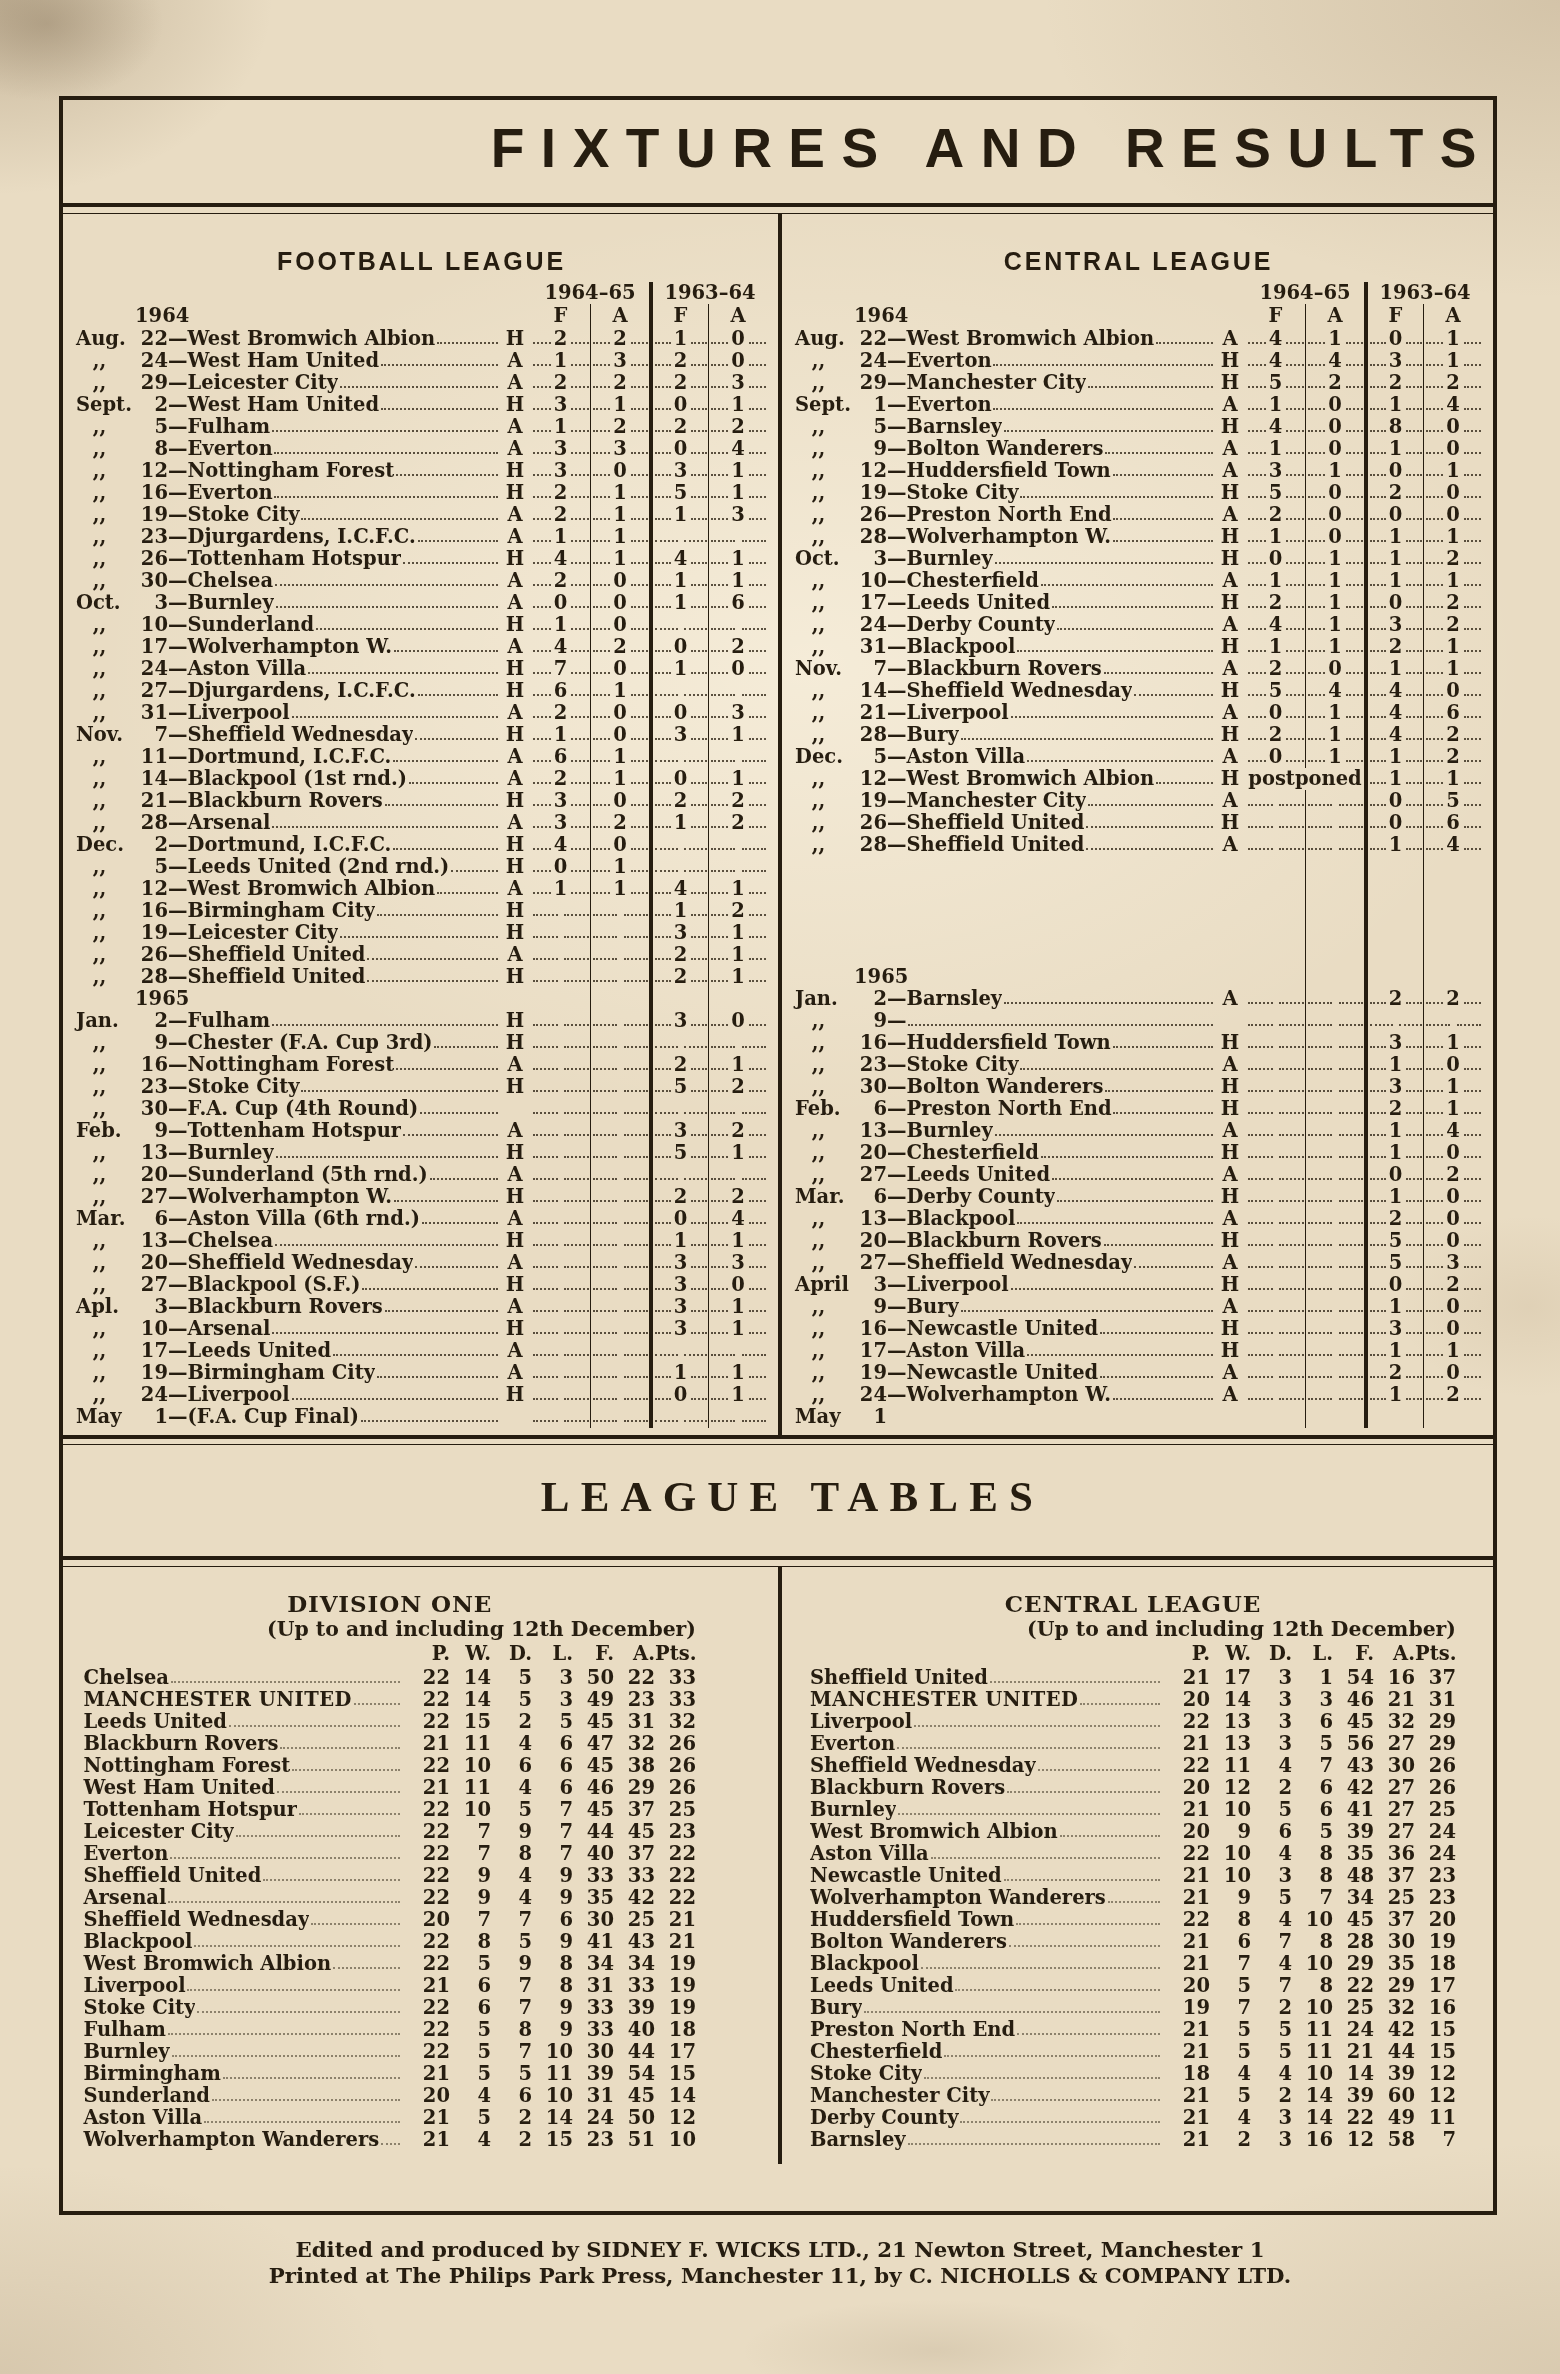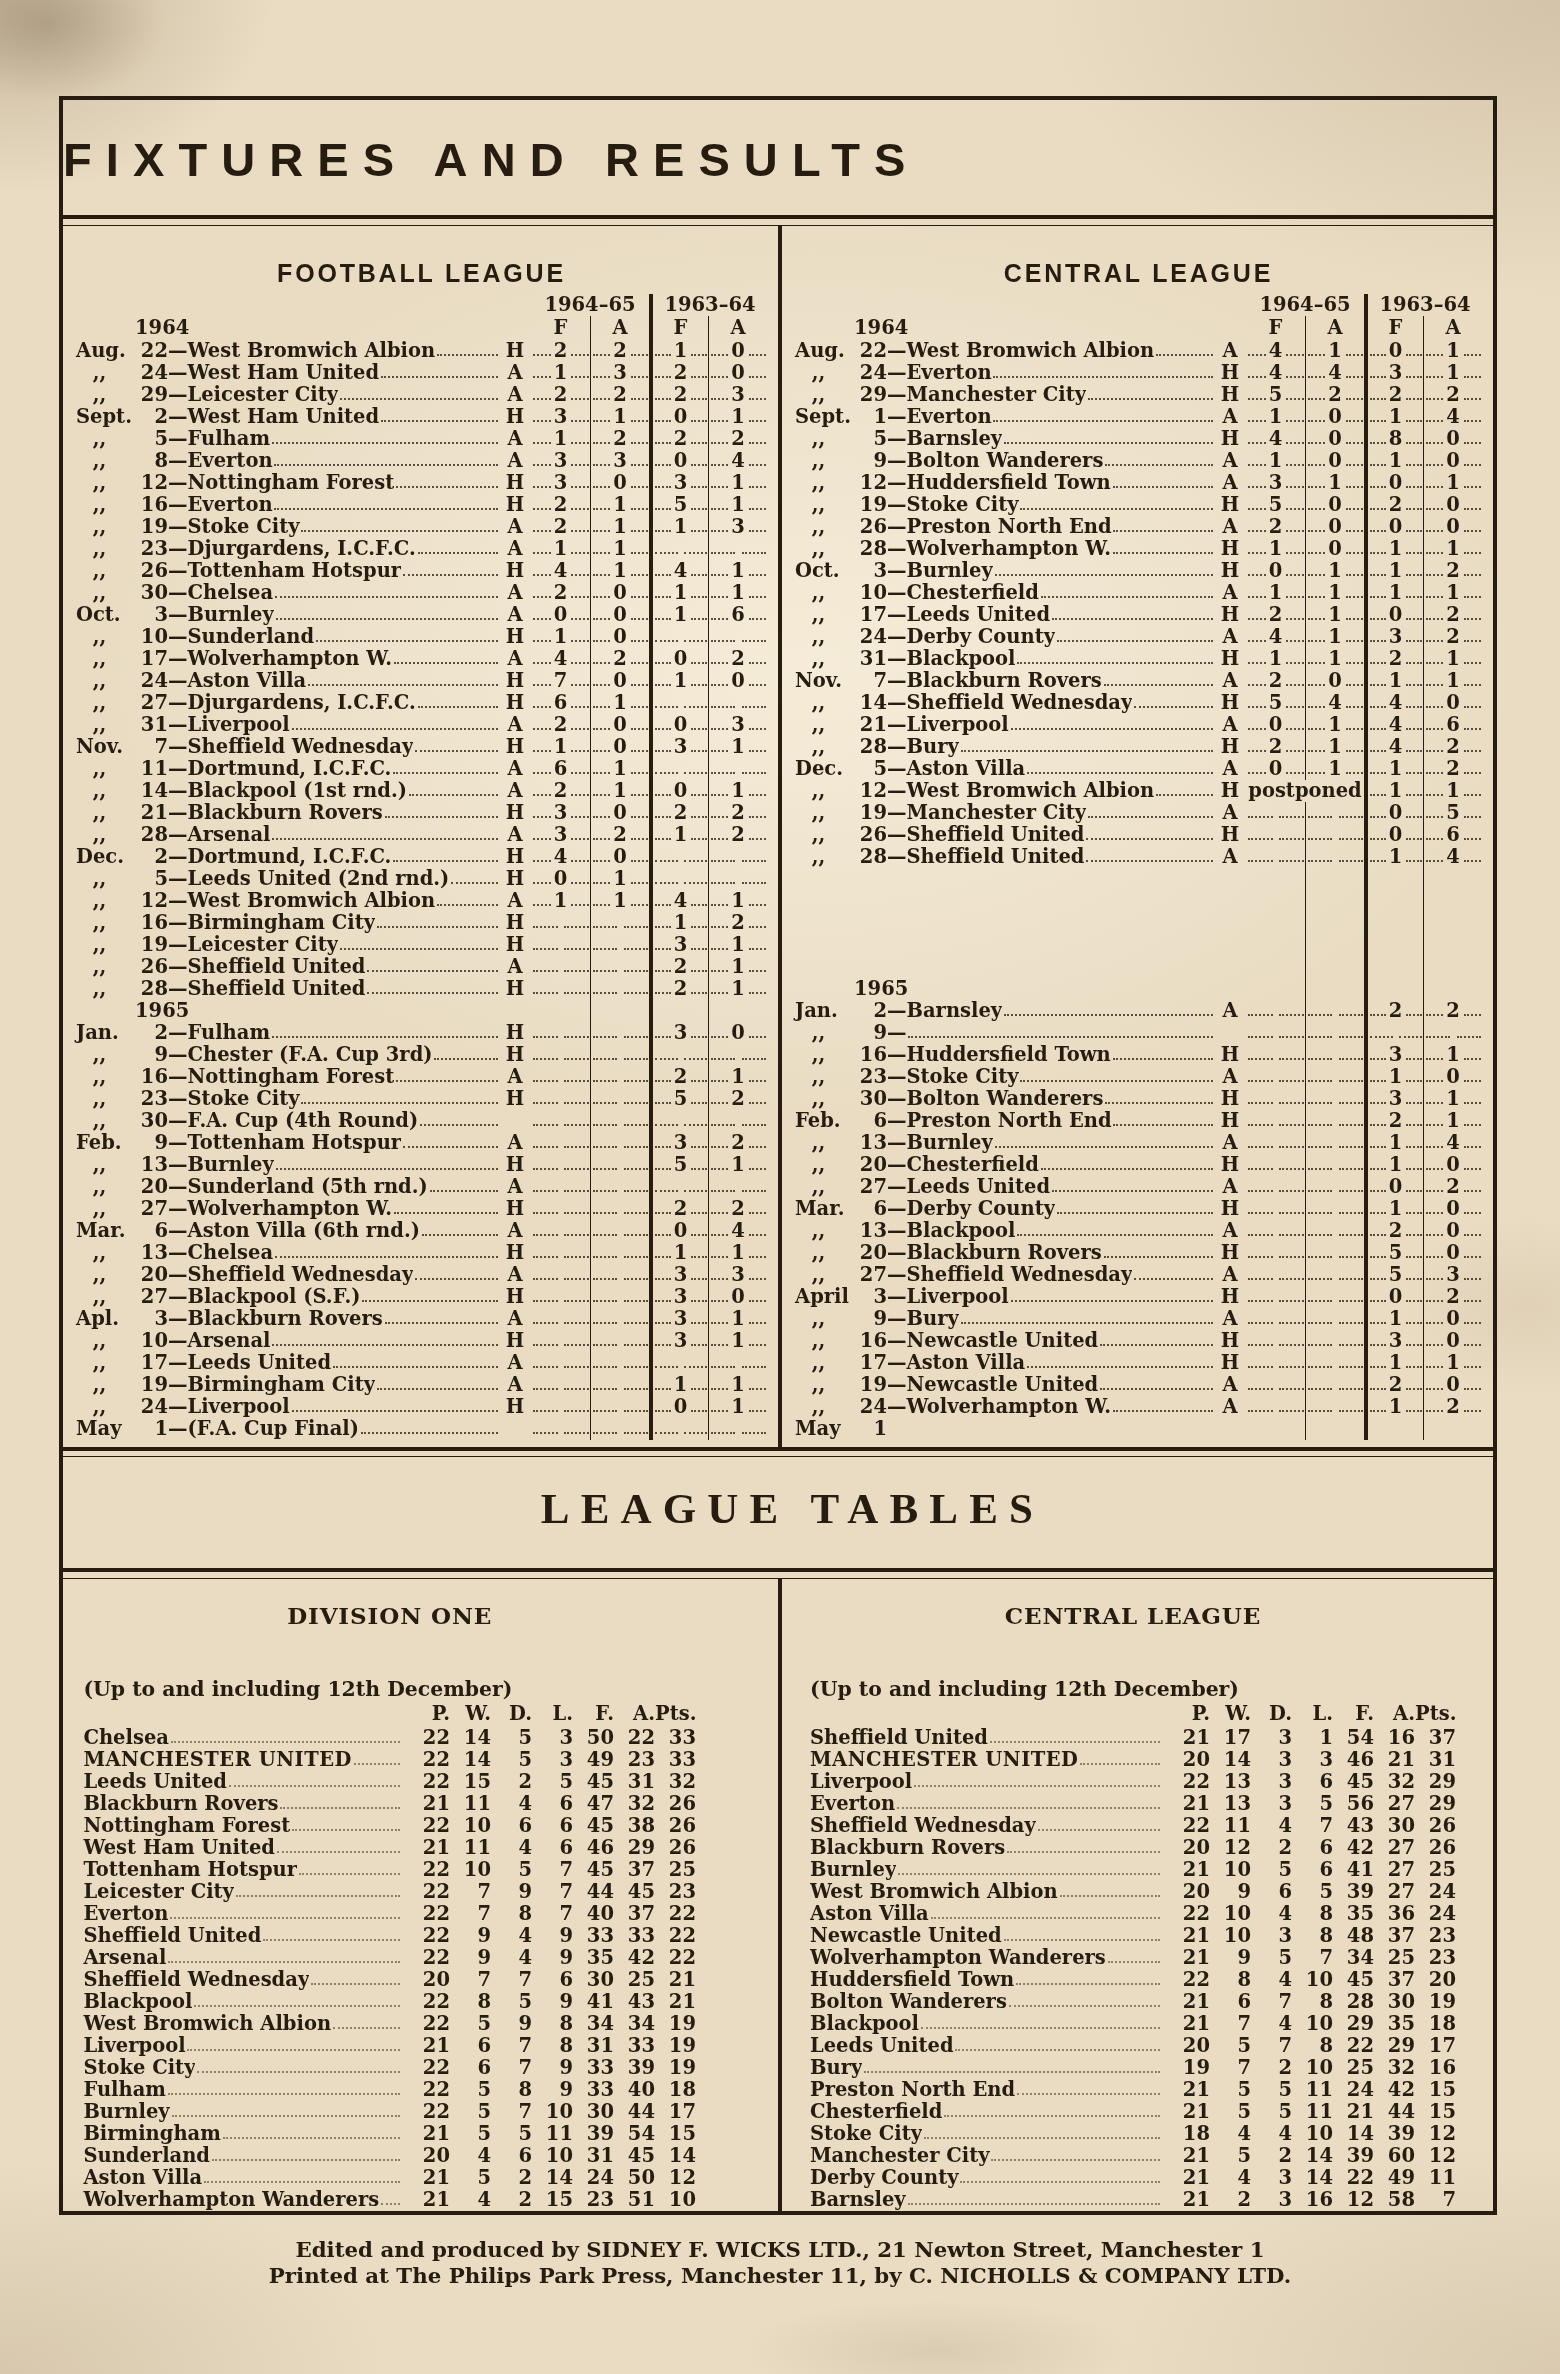--- a/index.html
+++ b/index.html
@@ -23,22 +23,22 @@
     background:
       radial-gradient(167px 111px at 3% 1%, rgba(90,70,45,.25), transparent 70%),
       radial-gradient(278px 74px at 60% 99%, rgba(110,88,58,.12), transparent 70%),
       radial-gradient(186px 130px at 98% 55%, rgba(140,110,70,.10), transparent 70%);
   }
   .frame{
     position:absolute;left:59px;top:96px;width:1430px;height:2111px;
     border:4.6px solid var(--ink);
   }
   .main-title{
-    margin-top:35px;height:50px;line-height:50px;text-align:left;
-    font-family:"Liberation Sans",sans-serif;font-weight:bold;font-size:47px;letter-spacing:.30em;
+    margin-top:23px;height:50px;line-height:50px;text-align:right;
+    font-family:"Liberation Sans",sans-serif;font-weight:bold;font-size:55px;letter-spacing:.30em;
   }
   .dbl{height:5.6px;border-top:4.6px solid var(--ink);border-bottom:1.9px solid var(--ink);margin-top:30px;}
   .dbl.tight{margin-top:0;}
   
   .fx-wrap{display:flex;align-items:stretch;}
   .fx-col{width:50%;box-sizing:border-box;padding:0 11px 7px 13px;min-width:0;}
   .fx-col.right-col{border-left:4.6px solid var(--ink);}
   .fx-title{
     margin-top:32px;height:30px;line-height:30px;text-align:center;
     font-family:"Liberation Sans",sans-serif;font-weight:bold;font-size:25px;letter-spacing:2.8px;
@@ -67,21 +67,21 @@
   
   .lt-heading{
     margin-top:26px;height:52px;line-height:52px;text-align:center;
     font-family:Liberation Serif, serif;font-weight:bold;font-size:43px;letter-spacing:.26em;margin-bottom:33px;padding-left:29px;
   }
   .lt-wrap{display:flex;align-items:stretch;min-height:597px;}
   .lt-col{width:50%;box-sizing:border-box;min-width:0;}
   .lt-col.left-col{padding:0 82px 0 20.4px;}
   .lt-col.right-col{border-left:4.6px solid var(--ink);padding:0 37px 0 28px;}
   .lt-title{margin-top:24px;height:26px;line-height:26px;text-align:center;font-size:23px;font-weight:bold;letter-spacing:0.9px;}
-  .lt-sub{height:24px;line-height:24px;text-align:left;font-size:20.4px;font-weight:bold;margin-top:48px;}
+  .lt-sub{height:24px;line-height:24px;text-align:right;font-size:20.4px;font-weight:bold;}
   .ltg{display:grid;grid-template-columns:1fr repeat(7,41px);}
   .lt-head{height:26px;line-height:26px;font-size:19.5px;font-weight:bold;}
   .ltrow{height:22px;line-height:22px;font-size:19.5px;font-weight:bold;}
   .lt-num{text-align:right;white-space:nowrap;}
   .lt-name{display:flex;min-width:0;}
   .lt-name .nm{white-space:nowrap;overflow:hidden;}
   .lt-name .ldr::after{border-bottom-color:rgba(48,37,22,.5);right:9.3px;}
   
   .footer{position:absolute;left:0;top:2237px;width:100%;text-align:center;font-size:21.3px;font-weight:bold;line-height:26px;}
 </style>

